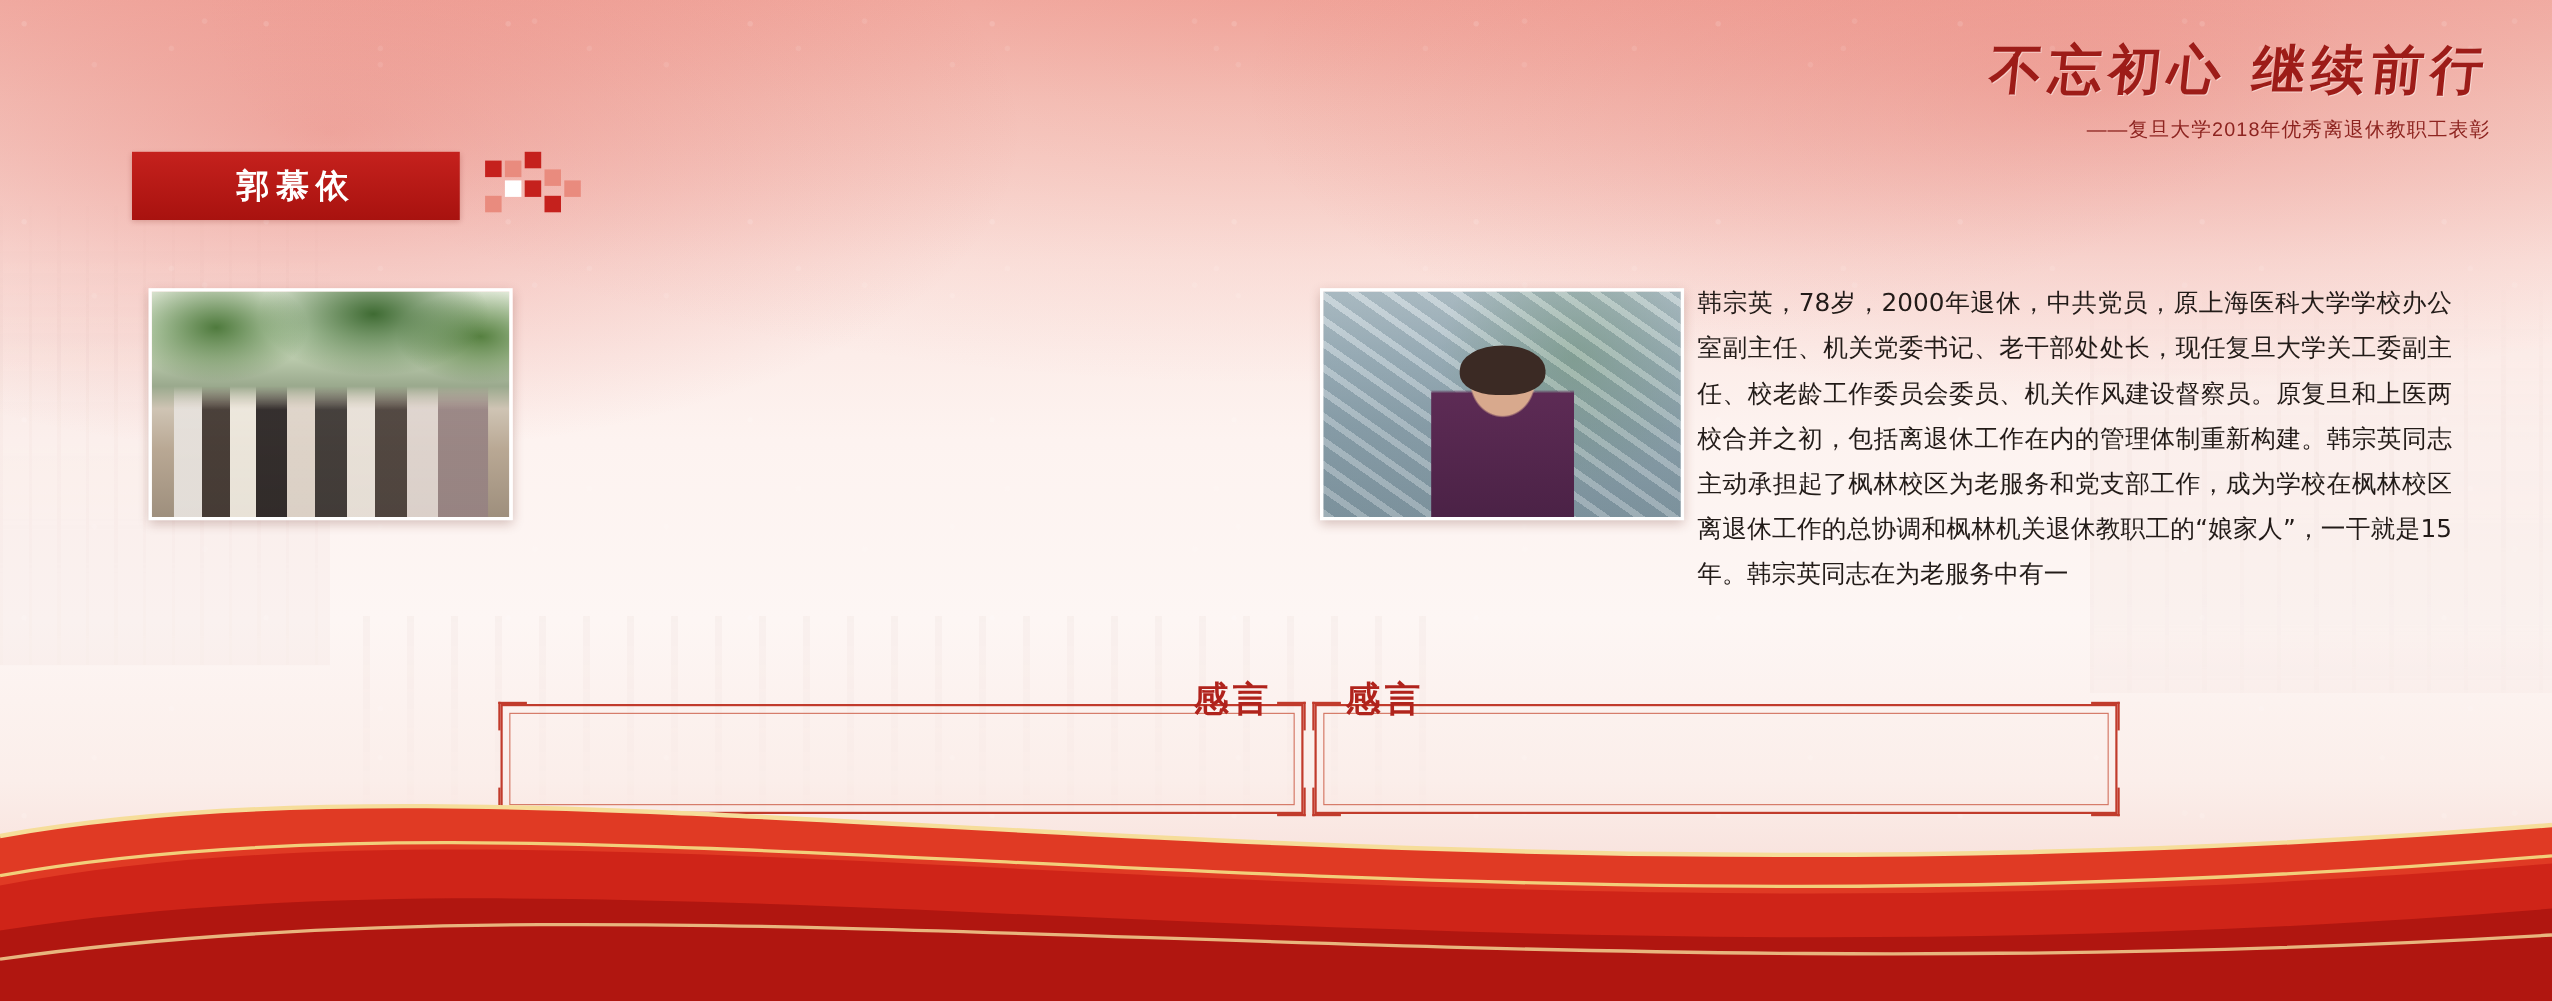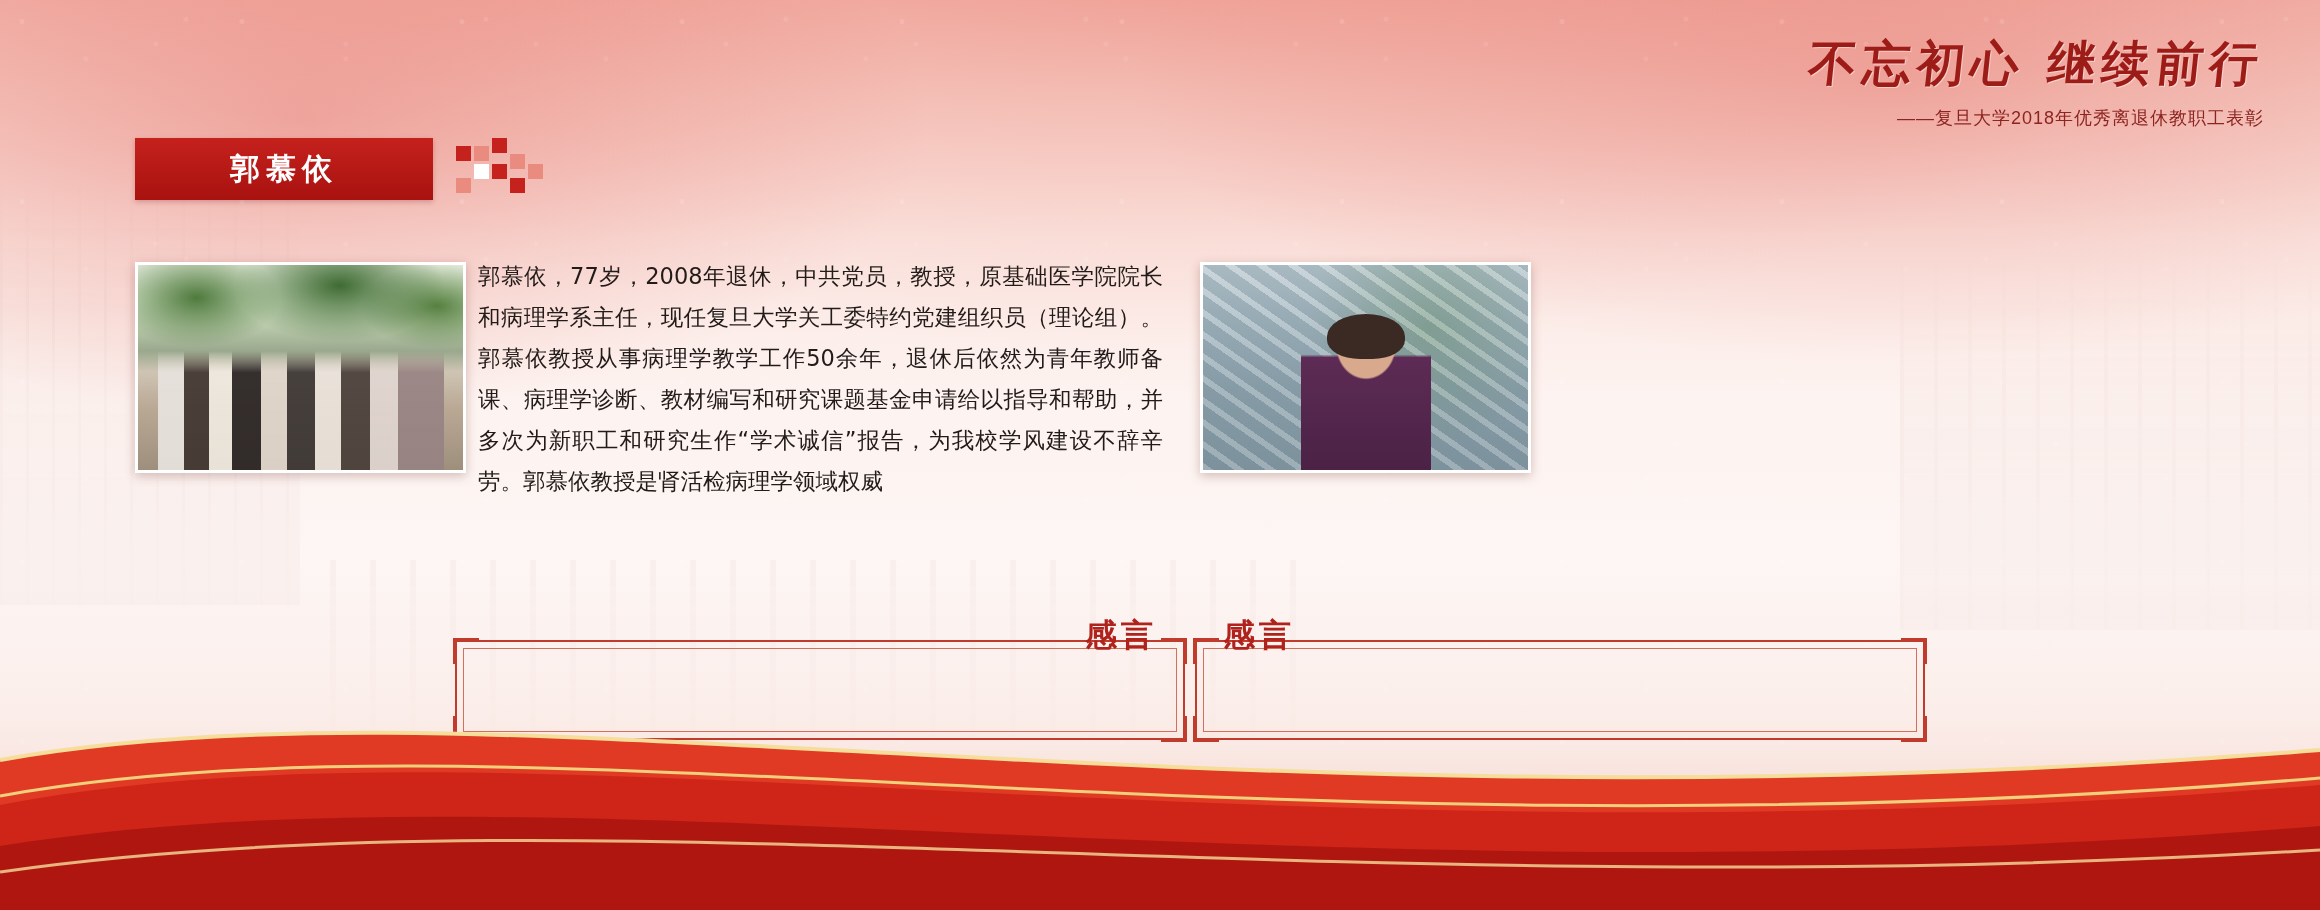--- a/index.html
+++ b/index.html
@@ -138,21 +138,21 @@
   <div class="wm wm-left"></div>
   <div class="wm wm-right"></div>
   <div class="wm-gate"></div>
   <div class="noise"></div>
 
   <div class="slogan">
     <div class="slogan-main">不忘初心  继续前行</div>
     <div class="slogan-sub">——复旦大学2018年优秀离退休教职工表彰</div>
   </div>
 
-  <div class="plaque" style="left:135px;top:138px;gap:23px;">
+  <div class="plaque" style="left:120px;top:138px;gap:23px;">
     <div class="bar">
       <span>郭慕依</span>
     </div>
     <div class="pix">
       <i style="left:0px;top:8px;"></i>
         <i class="l" style="left:18px;top:8px;"></i>
       <i style="left:36px;top:0px;"></i>
         <i class="l" style="left:54px;top:16px;"></i>
       <i class="w" style="left:18px;top:26px;"></i>
         <i style="left:36px;top:26px;"></i>
@@ -166,22 +166,22 @@
   <div class="photo photo-a">
     <div class="trees"></div>
     <div class="people"></div>
   </div>
   <div class="photo photo-b">
     <div class="aerial"></div>
     <div class="person"></div>
     <div class="hair"></div>
   </div>
 
-  <div class="col col-a-top">
-    <p>郭慕依，77岁，2008年退休，中共党员，教授，原基础医学院院长和病理学系主任，现任复旦大学关工委特约党建组织员（理论组）。郭慕依教授从事病理学教学工作50余年，退休后依然为青年教师备课、病理学诊断、教材编写和研究课题基金申请给以指导和帮助，并多次为新职工和研究生作“学术诚信”报告，为我校学风建设不辞辛劳。郭慕依教授是肾活检病理学领域权威</p>
+  <div class="col col-b-top">
+    <p>韩宗英，78岁，2000年退休，中共党员，原上海医科大学学校办公室副主任、机关党委书记、老干部处处长，现任复旦大学关工委副主任、校老龄工作委员会委员、机关作风建设督察员。原复旦和上医两校合并之初，包括离退休工作在内的管理体制重新构建。韩宗英同志主动承担起了枫林校区为老服务和党支部工作，成为学校在枫林校区离退休工作的总协调和枫林机关退休教职工的“娘家人”，一干就是15年。韩宗英同志在为老服务中有一</p>
   </div>
 
   <div class="quote quote-a">
     <div class="qframe"></div>
     <div class="qcorner qc-tl"></div>
     <div class="qcorner qc-tr"></div>
     <div class="qcorner qc-bl"></div>
     <div class="qcorner qc-br"></div>
     <div class="qlabel">感言</div>
   </div>

